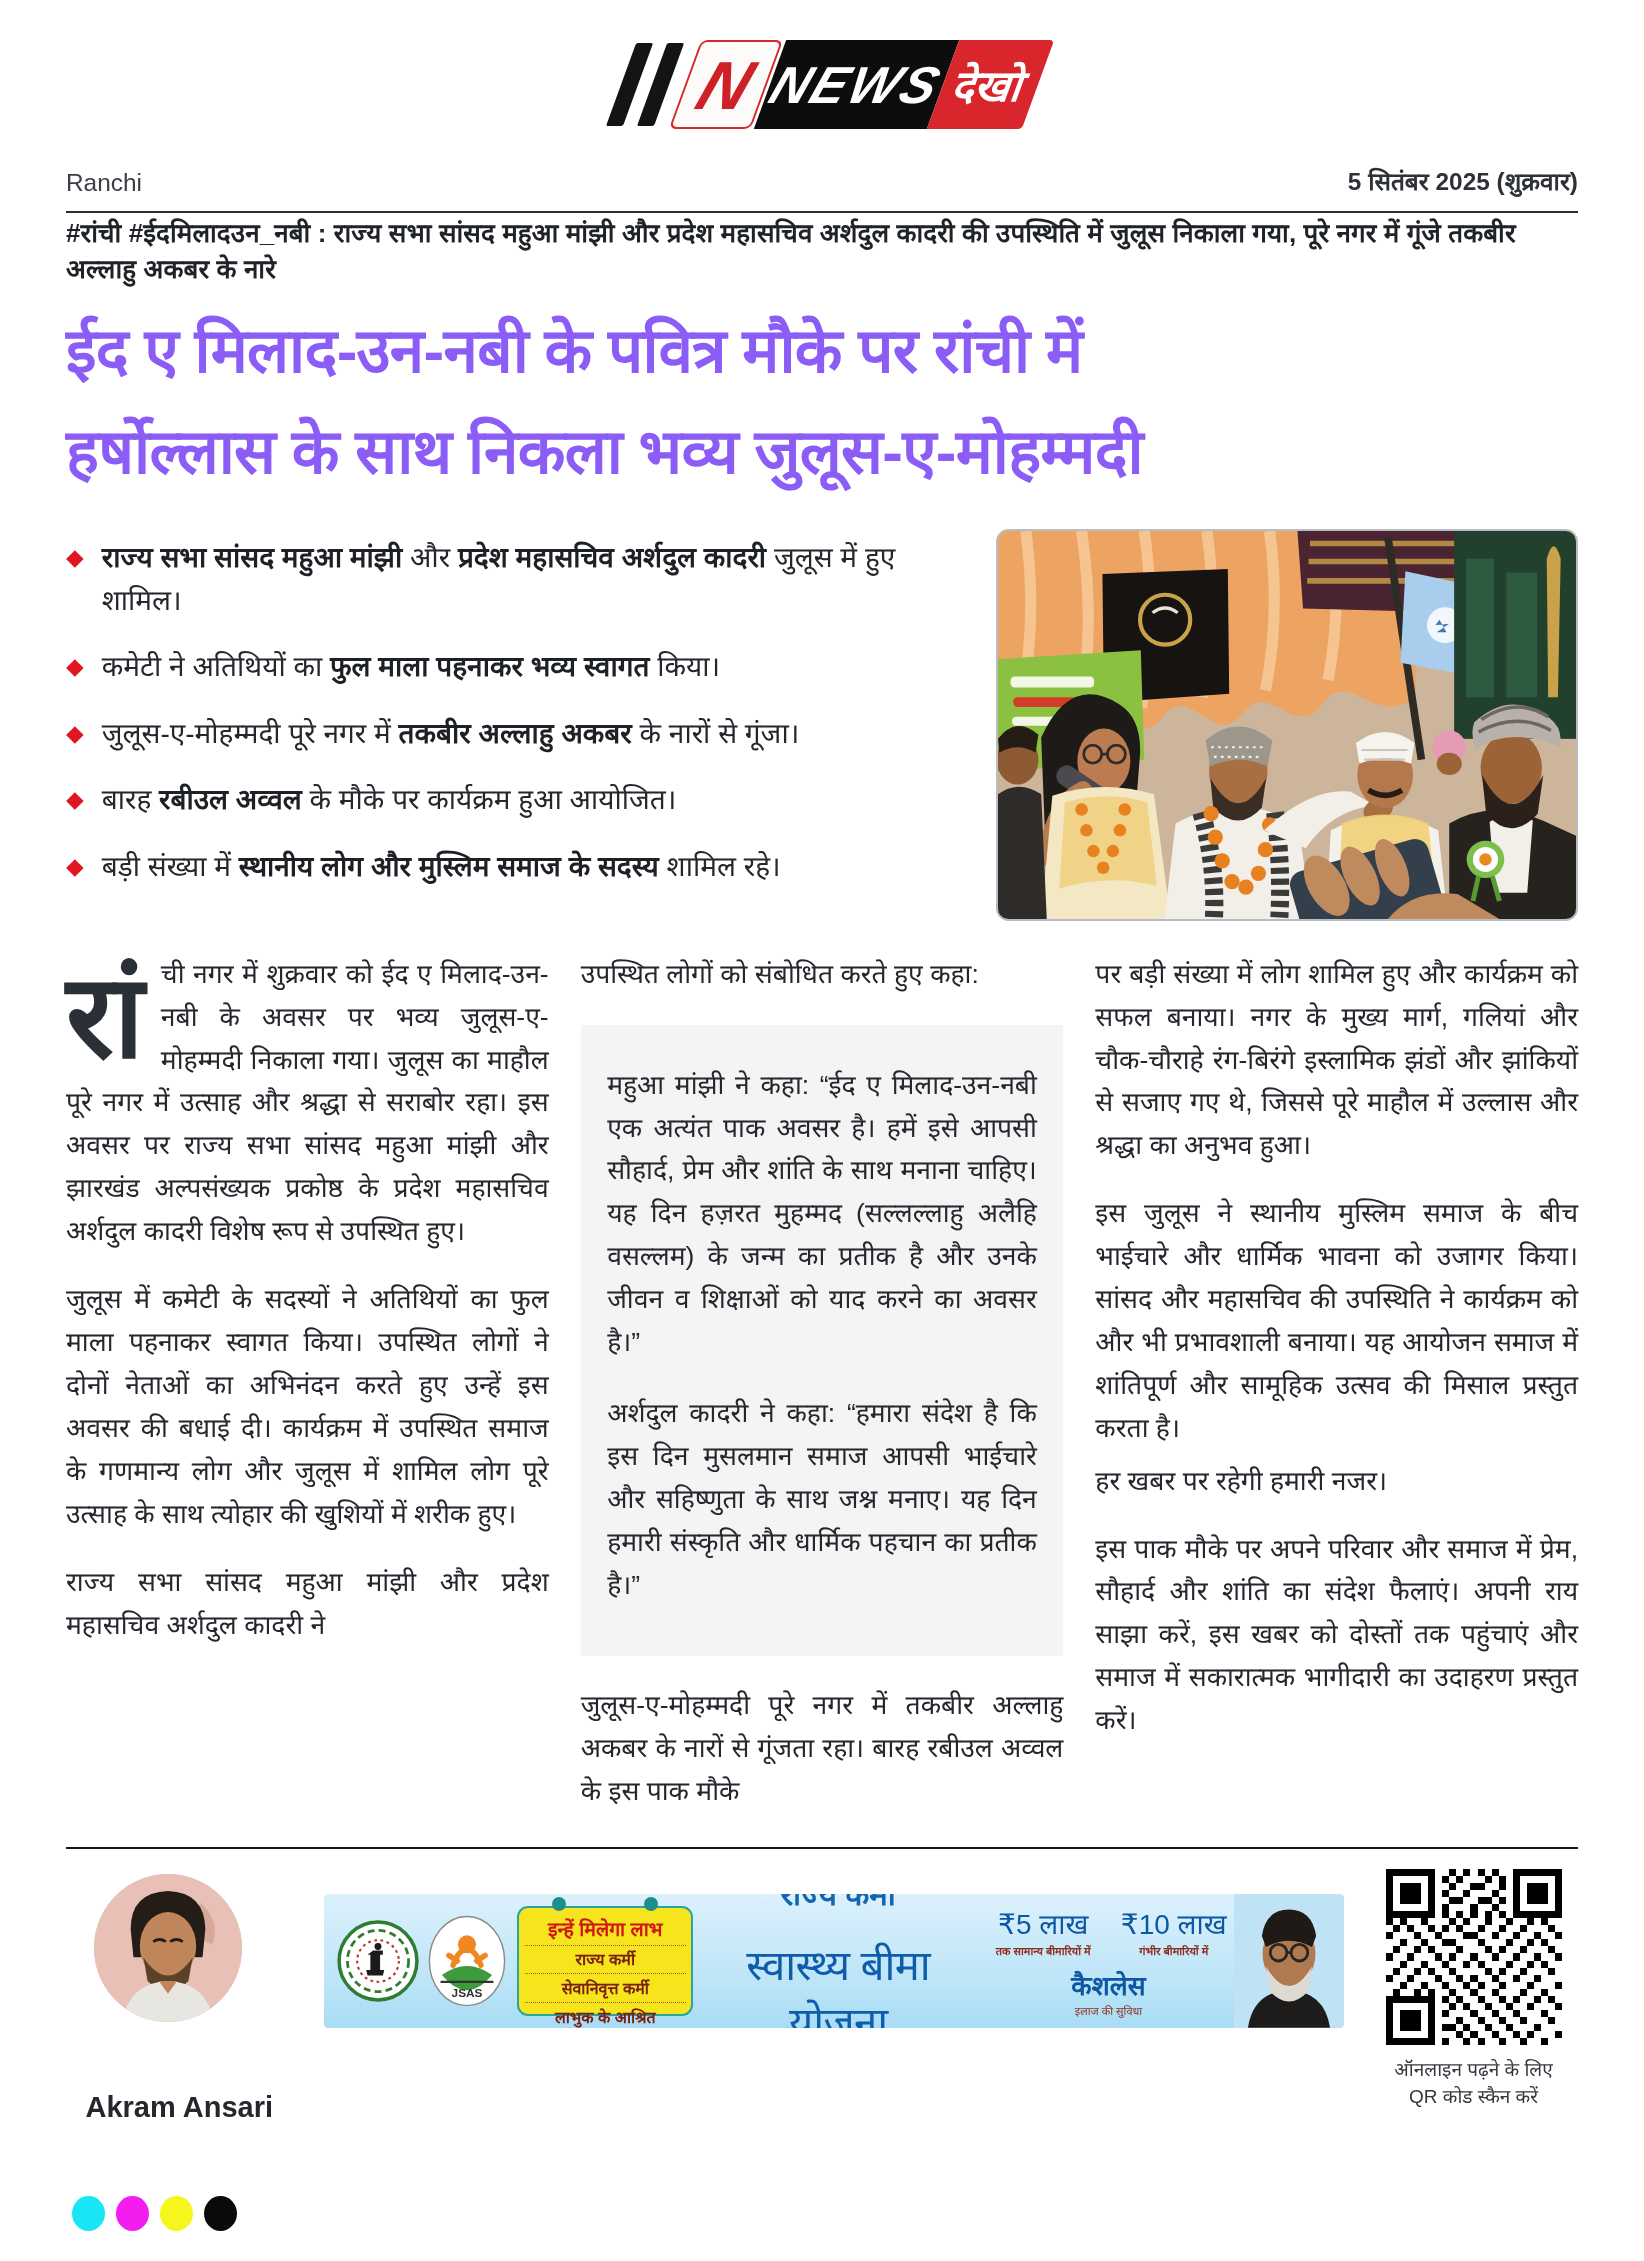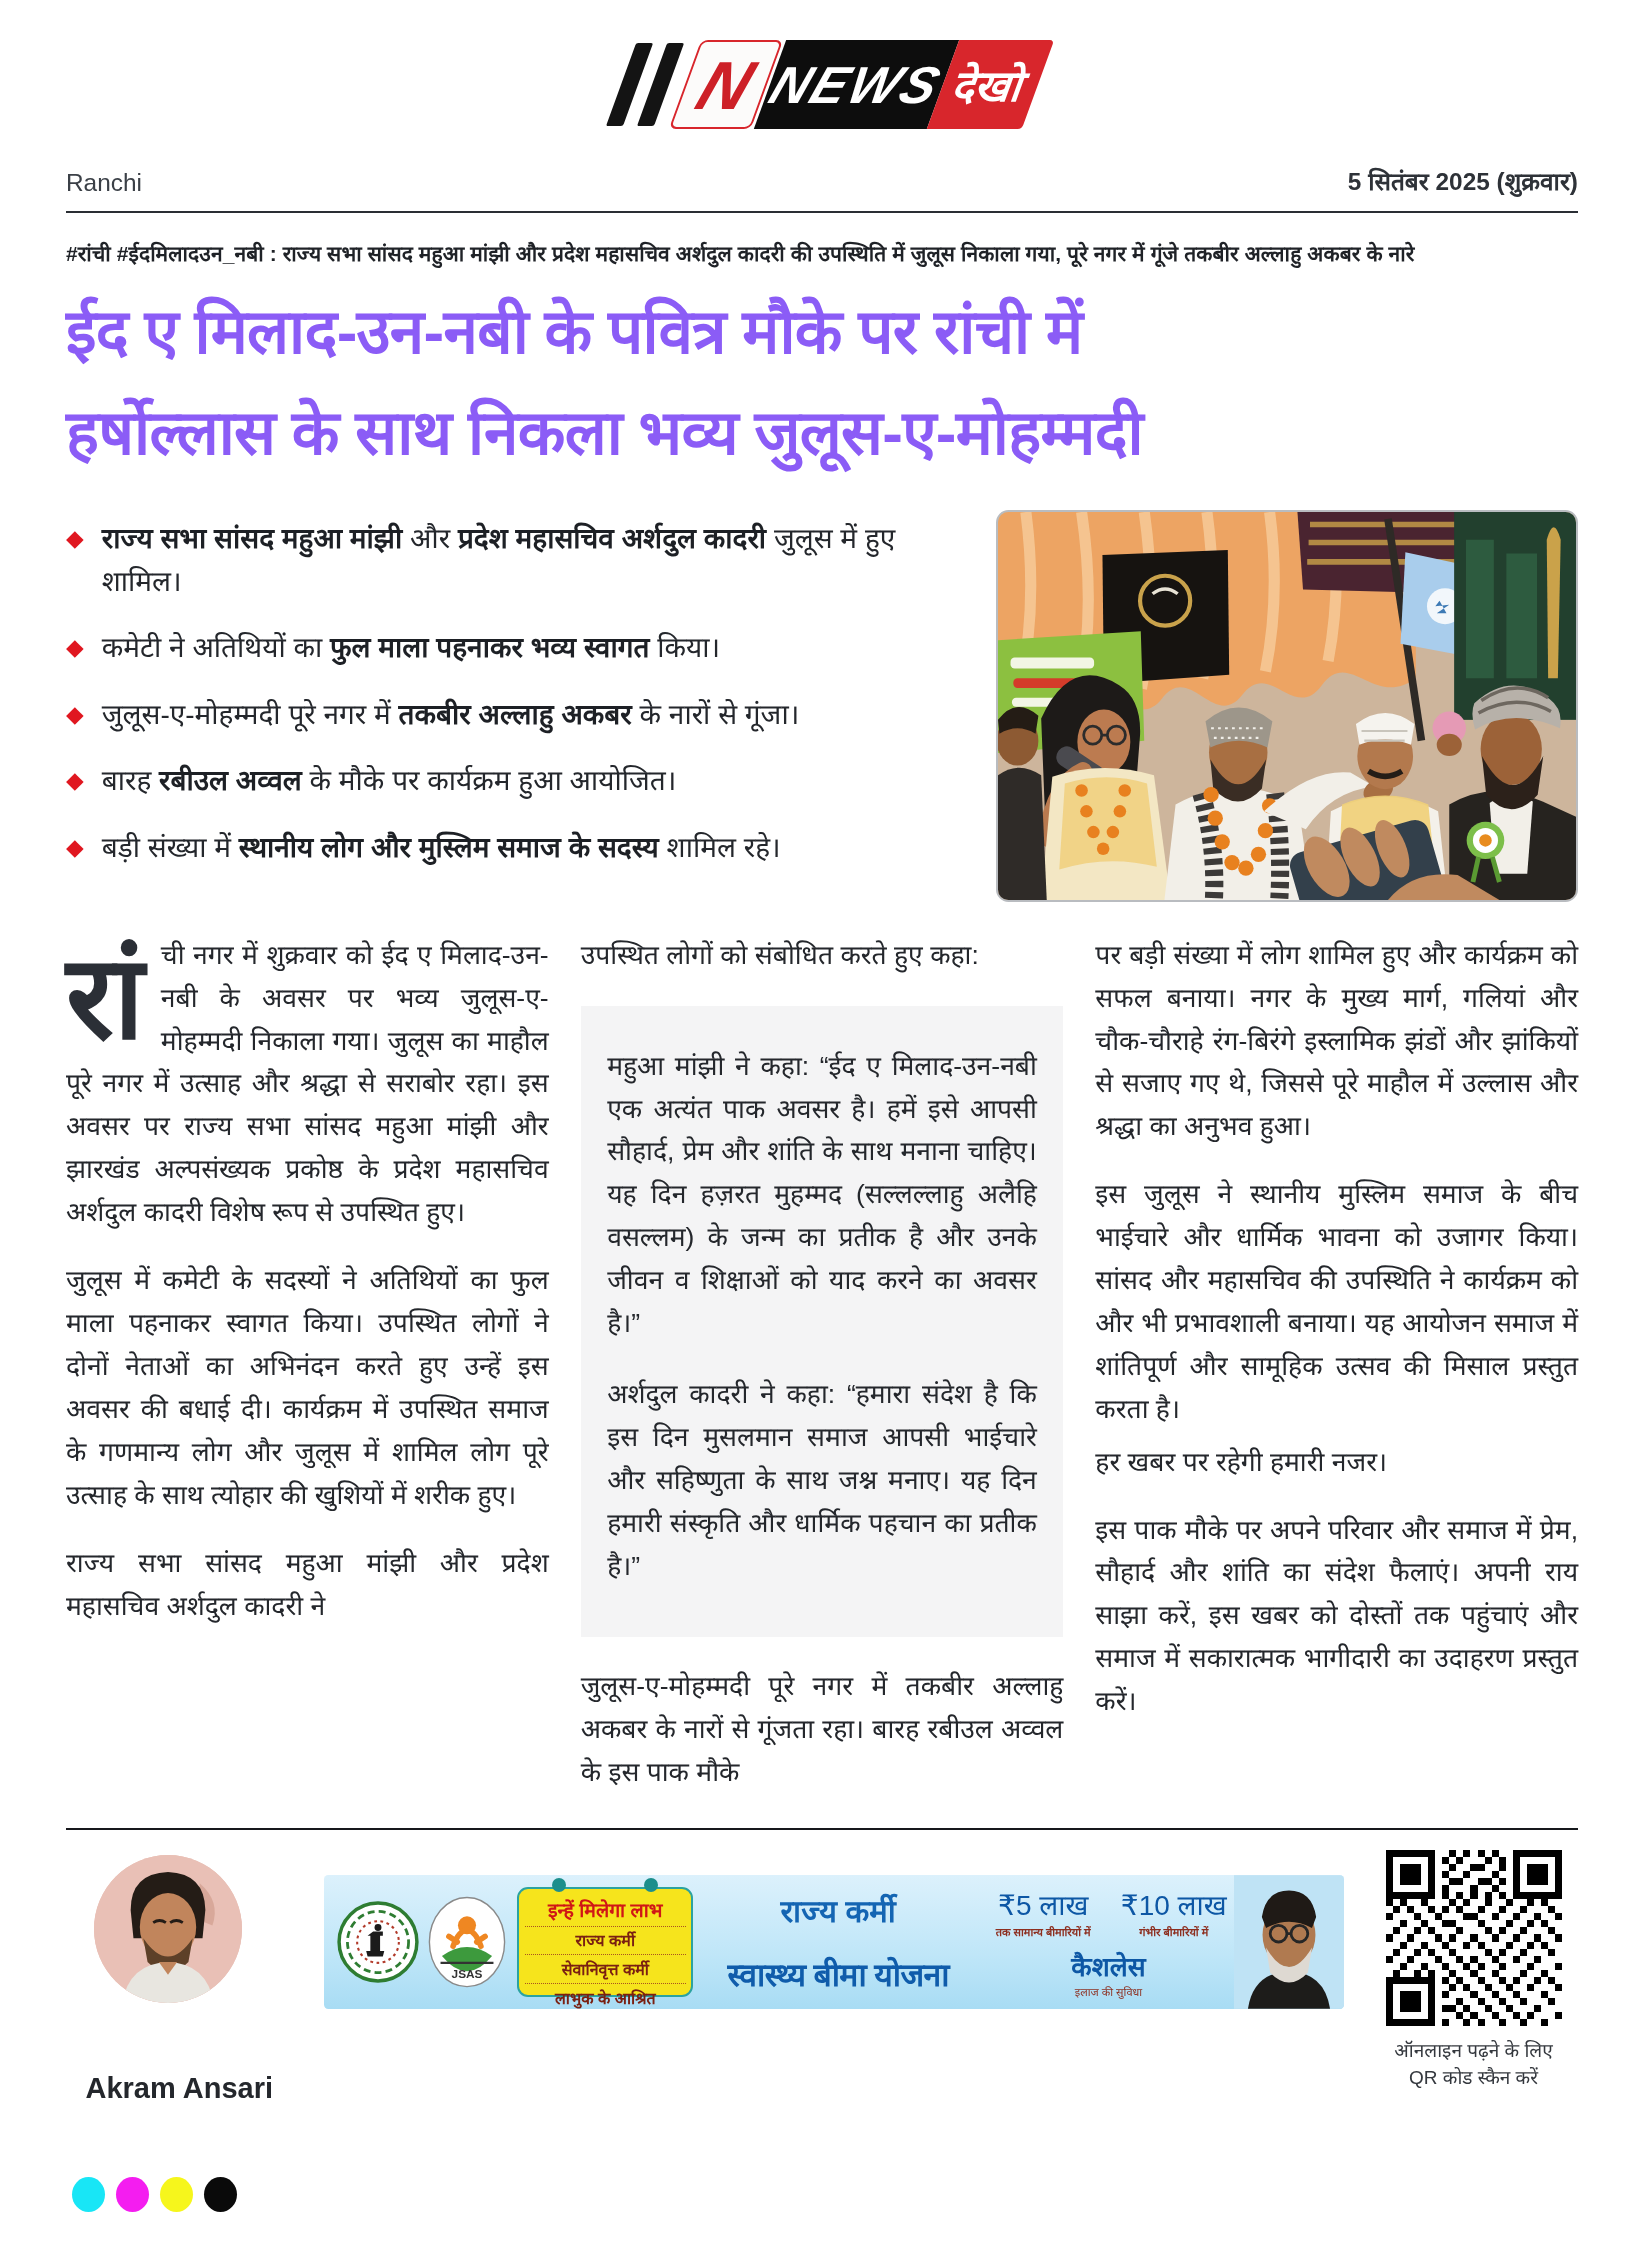--- a/index.html
+++ b/index.html
@@ -17,21 +17,21 @@
   .logo .newsbox { position:absolute; left:164px; top:0; width:173px; height:89px; background:#0d0d0d; transform:skewX(-20deg); display:flex; align-items:center; justify-content:center; }
   .logo .newsbox span { color:#fff; font-size:52px; font-weight:800; font-style:italic; letter-spacing:2.8px; }
   .logo .dekhobox { position:absolute; left:337px; top:0; width:95px; height:89px; background:#d8262c; transform:skewX(-20deg); display:flex; align-items:center; justify-content:center; border-radius:0 4.2px 4.2px 0; }
   .logo .dekhobox span { color:#fff; font-size:43px; font-weight:700; }
 
   
   .meta-row { display:flex; justify-content:space-between; align-items:flex-end; font-size:24.4px; color:#3b4047; padding-bottom:14px; border-bottom:2.1px solid #2a2e34; }
   .meta-row .date { font-weight:600; color:#2e3238; }
 
   
-  .hashtag { margin-top:26px; font-size:21px; font-weight:700; color:#1f2227; letter-spacing:0.1px; }
+  .hashtag { margin-top:1px; font-size:26px; font-weight:700; color:#1f2227; letter-spacing:0.1px; }
 
   
   .headline { margin-top:15.3px; font-size:62px; line-height:1.62; font-weight:800; color:#8b5cf6; letter-spacing:-0.7px; }
 
   
   .lead { display:flex; margin-top:26.5px; }
   .bullets { flex:1; padding-right:32px; padding-top:7px; }
   .bullet { display:flex; gap:18px; font-size:28px; line-height:1.55; margin-bottom:23px; color:#24272c; }
   .bullet .diamond { color:#e01720; font-size:23px; line-height:1.85; flex:0 0 auto; }
   .bullet b { font-weight:700; color:#1d2025; }
@@ -61,21 +61,21 @@
   .gov-logos { display:flex; gap:9.8px; align-items:center; }
   .gov-logos svg { display:block; }
   .benefit-panel { width:176px; height:110px; background:#f6e41c; border:2.8px solid #2ba3a0; border-radius:11px; margin-left:11px; padding:7px 5.6px 4.2px; text-align:center; position:relative; }
   .benefit-panel:before, .benefit-panel:after { content:""; position:absolute; top:-11px; width:14px; height:14px; border-radius:50%; background:#1c8f8c; }
   .benefit-panel:before { left:33px; } .benefit-panel:after { right:33px; }
   .benefit-title { color:#d01616; font-weight:800; font-size:19.5px; border-bottom:1.4px dotted #a8531f; padding-bottom:2.8px; }
   .benefit-item { color:#7a2012; font-weight:700; font-size:16px; padding:2.8px 0; border-bottom:1.4px dotted #a8531f; }
   .benefit-item:last-child { border-bottom:none; }
   .scheme-title { flex:1; text-align:center; padding:0 7px; }
   .scheme-title .t1 { color:#1465b3; font-size:31px; font-weight:700; }
-  .scheme-title .t2 { color:#0f5cab; font-size:32px; font-weight:700; margin-top:21px; letter-spacing:-0.7px; }
+  .scheme-title .t2 { color:#0f5cab; font-size:42px; font-weight:400; margin-top:21px; letter-spacing:-0.7px; }
   .amounts { width:251px; text-align:center; }
   .amounts .row { display:flex; justify-content:space-between; }
   .amt { width:48%; }
   .amt .v { color:#0d57a5; font-size:28px; font-weight:400; }
   .amt .s { color:#8d2f20; font-size:11px; font-weight:700; margin-top:1.4px; }
   .cashless { margin-top:8.4px; }
   .cashless .v { color:#0d57a5; font-size:26.5px; font-weight:800; }
   .cashless .s { color:#8d2f20; font-size:11px; font-weight:400; }
   .minister { width:110px; height:134px; flex:0 0 auto; }
   .minister svg { width:100%; height:100%; display:block; }

